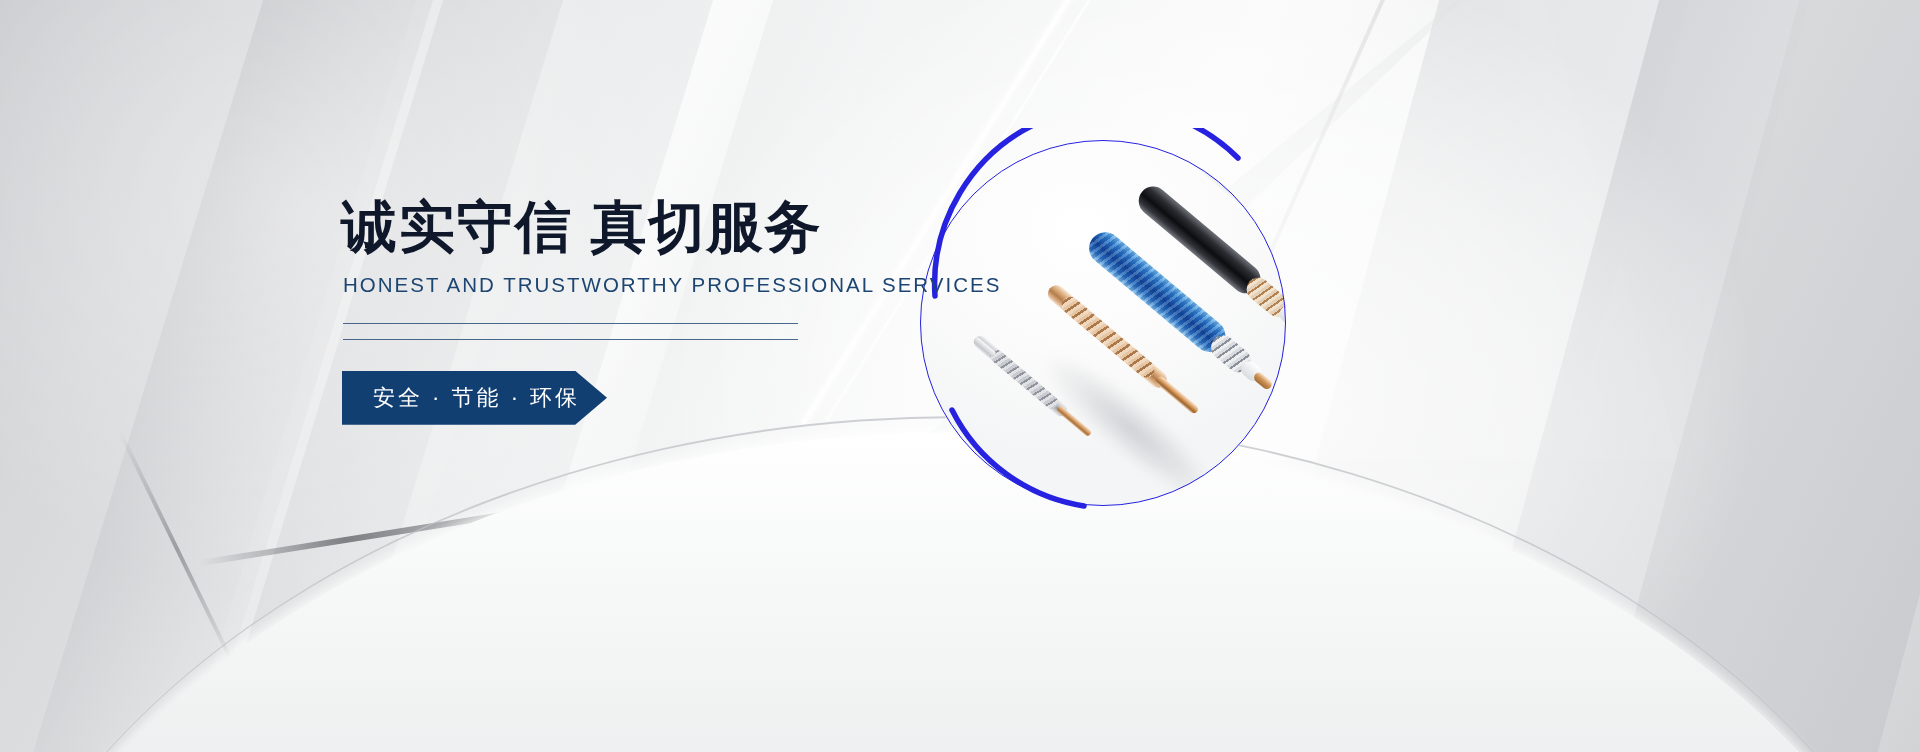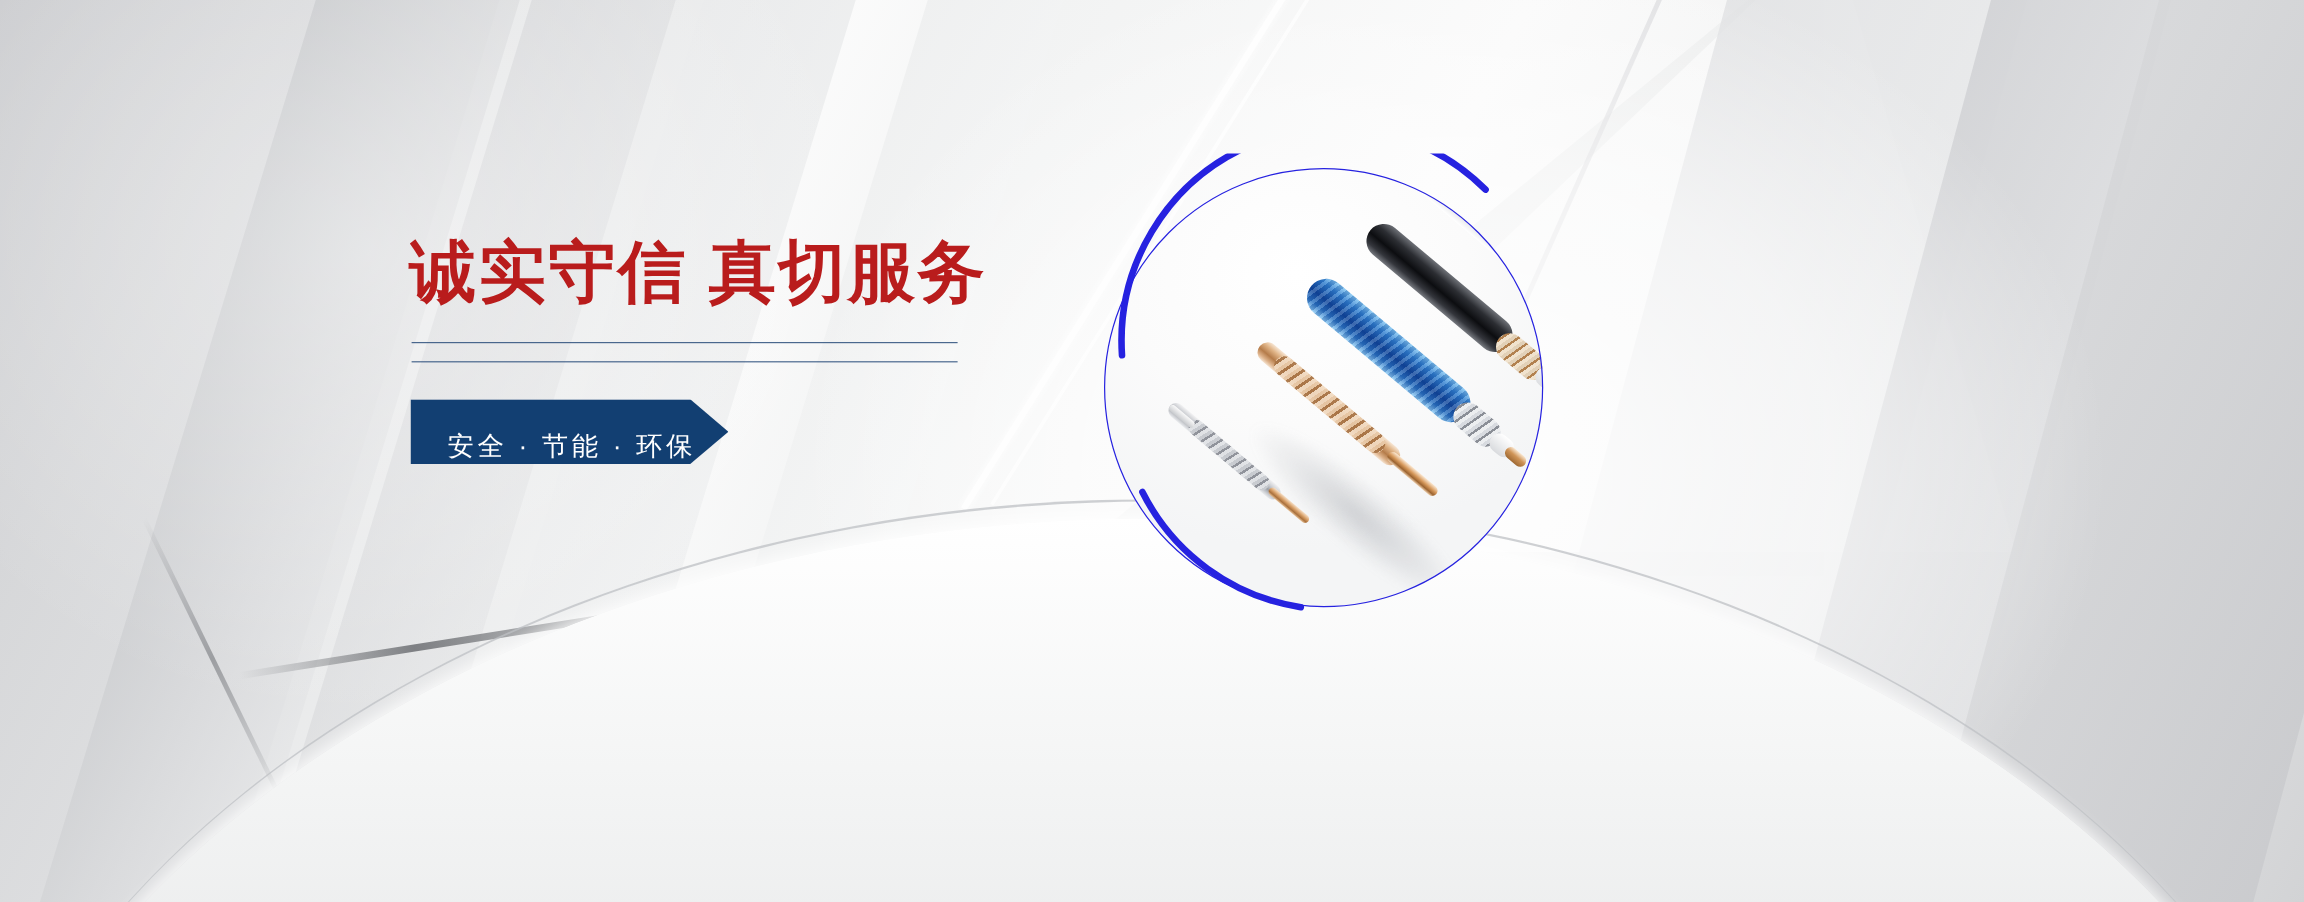--- a/index.html
+++ b/index.html
@@ -130,21 +130,21 @@
   }
 
   
   .content{
     position:absolute;left:341px;top:196px;width:560px;
     z-index:6;
   }
   .title{
     font-size:56px;
     font-weight:700;
-    color:#b91c1c;
+    color:#0f172a;
     letter-spacing:2px;
     line-height:1.12;
     margin:0;
     white-space:nowrap;
   }
   .subtitle-en{
     margin:14px 0 0 2px;
     font-size:20.5px;
     font-weight:400;
     color:#1d4572;
@@ -165,21 +165,21 @@
   .rule2{
     width:455px;height:1px;background:#2b4f7b;opacity:.85;
     margin:15px 0 0 2px;
   }
 
   .badge{
     position:relative;
     margin:31px 0 0 1px;
     width:265px;height:54px;
     background:#123f72;
-    display:flex;align-items:flex-end;
+    display:flex;align-items:center;
     clip-path:polygon(0 0, 88% 0, 100% 50%, 88% 100%, 0 100%);
   }
   .badge-text{
     color:#ffffff;
     font-size:22px;
     letter-spacing:3px;
     margin-left:31px;
     white-space:nowrap;
   }
 
@@ -294,20 +294,21 @@
   <div class="edge-dark"></div>
   <div class="edge-dark2"></div>
 
   <div class="floor-shade"></div>
   <div class="floor"></div>
   <div class="floor-line"></div>
 
   <div class="content">
     <h1 class="title">诚实守信 真切服务</h1>
 
+    <div class="subtitle-en">HONEST AND TRUSTWORTHY PROFESSIONAL SERVICES</div>
 
     <div class="rule"></div>
 
 
     <div class="rule2"></div>
 
     <div class="badge">
       <span class="badge-text">安全 · 节能 · 环保</span>
     </div>
   </div>

